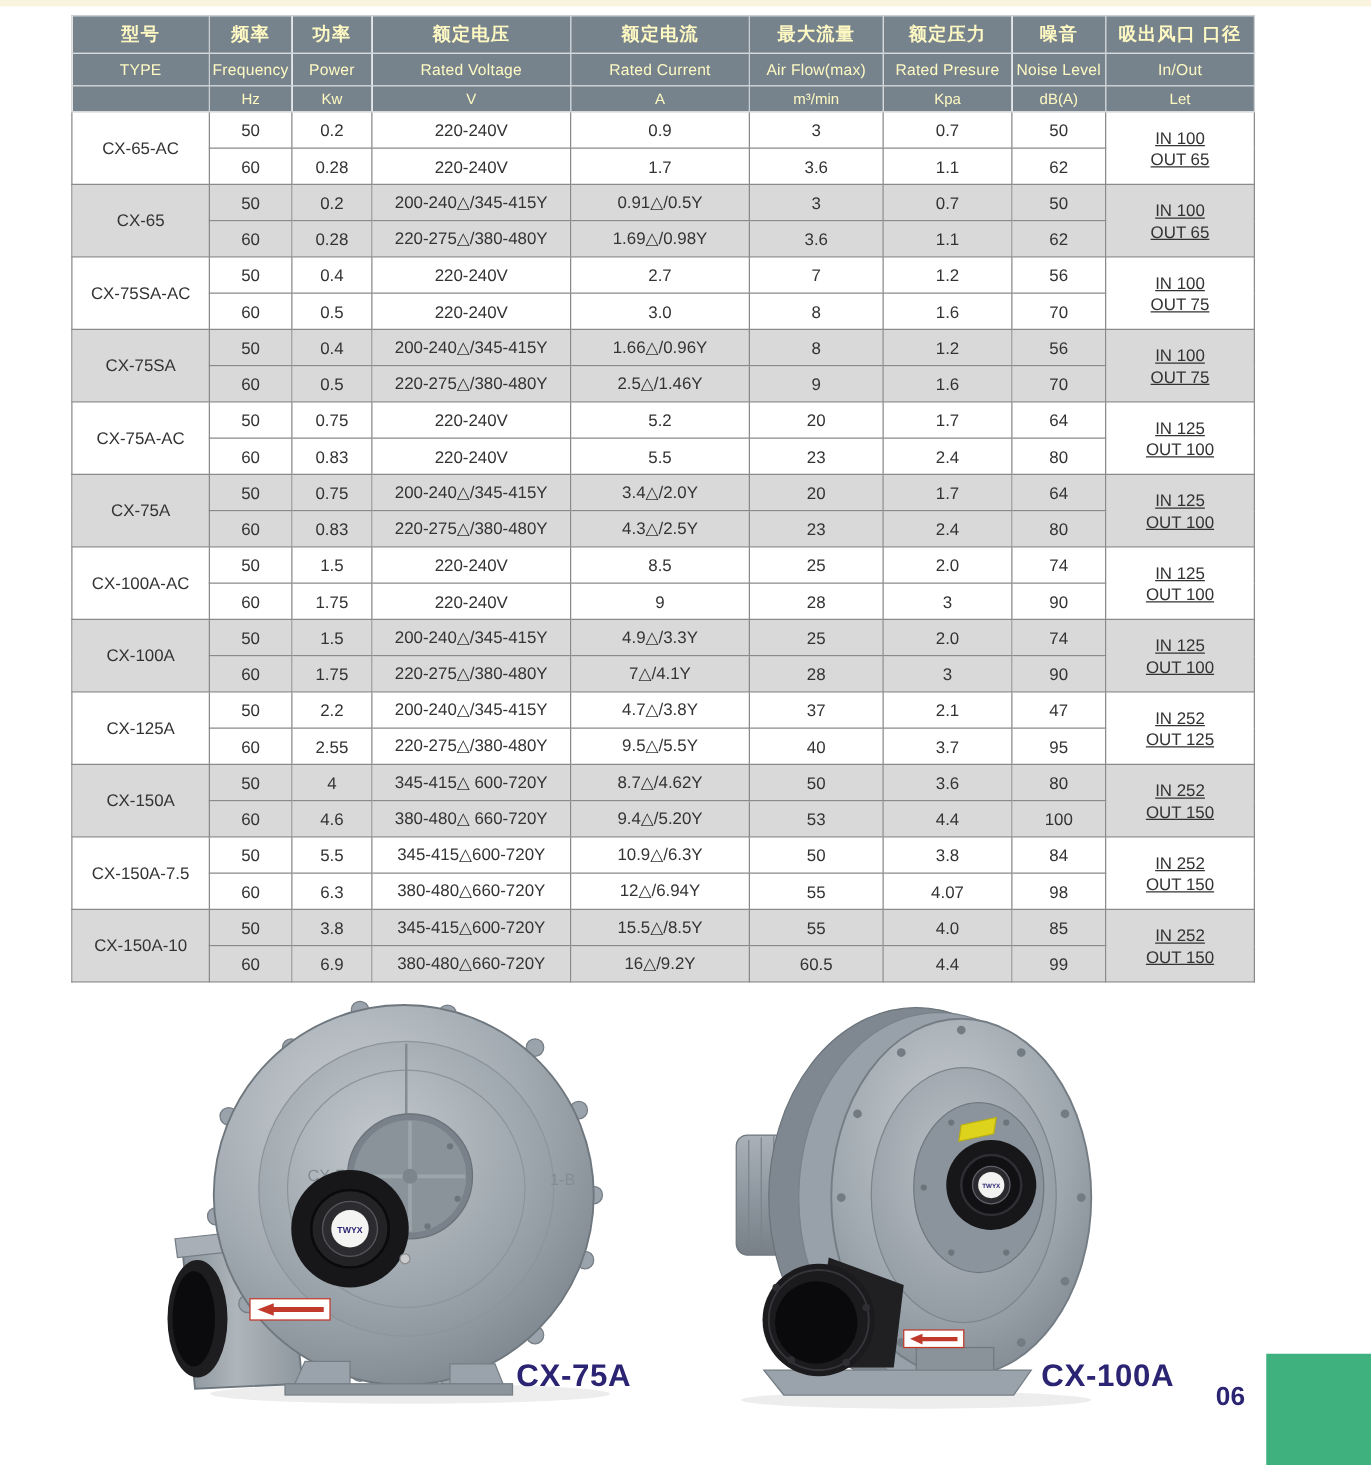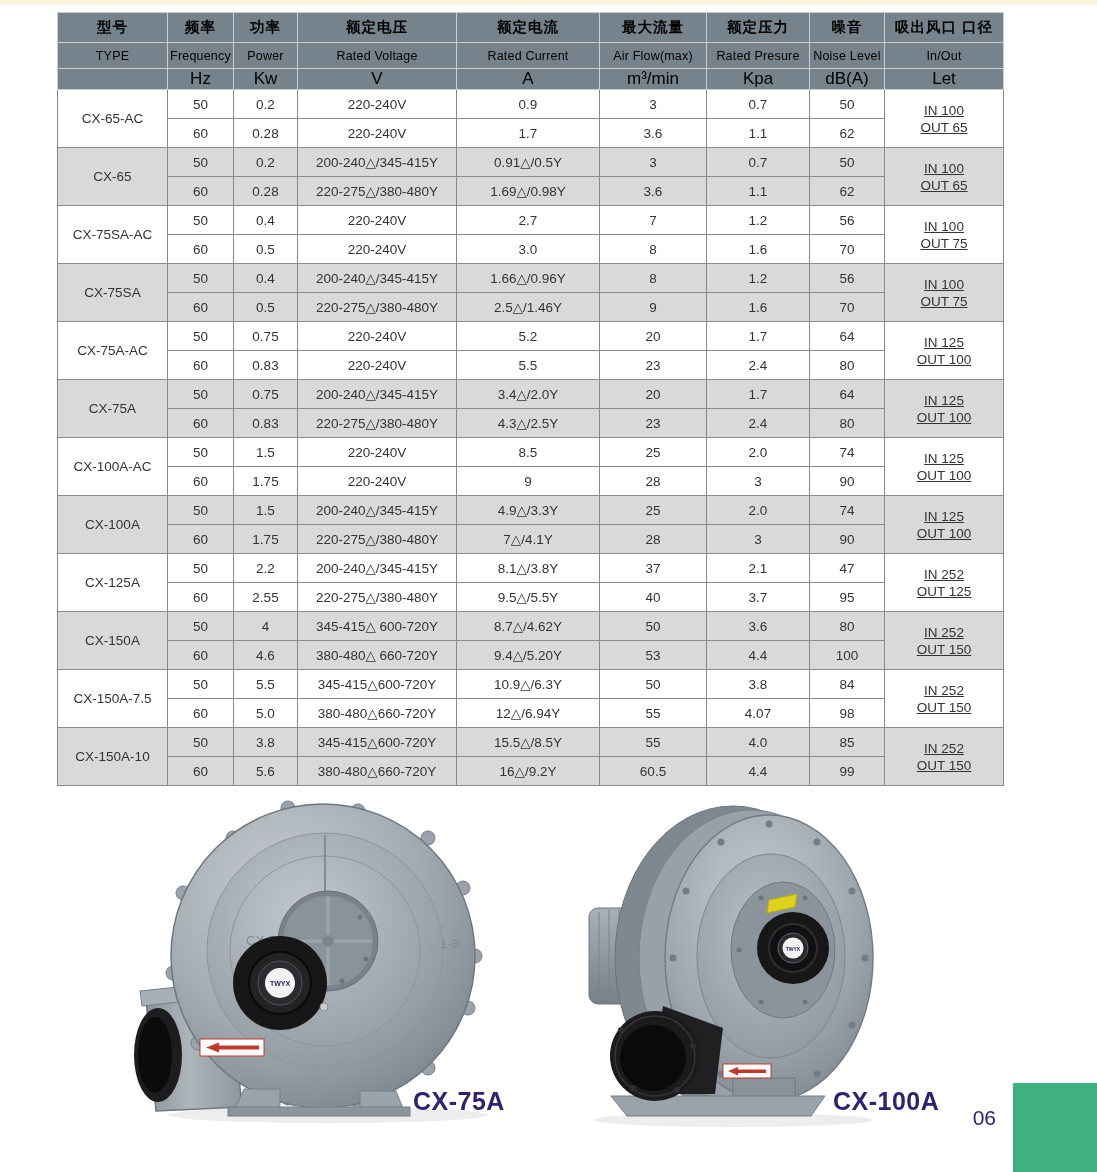--- a/index.html
+++ b/index.html
@@ -7,38 +7,38 @@
               font-family:"Liberation Sans","DejaVu Sans",sans-serif; }
   .page { position:relative; width:1097px; height:1172px; background:#fff; }
 
   .top-stripe { position:absolute; left:0; top:0; width:1097px; height:5px; background:var(--cream,#faf3de); }
 
   
   table.spec { position:absolute; left:57px; top:12px; width:946px;
                border-collapse:collapse; table-layout:fixed;
                border:1px solid #6f6f6f; }
   table.spec th, table.spec td { text-align:center; vertical-align:middle; overflow:hidden; }
-  thead th { background:var(--slate,#76838d); color:#000000; font-weight:400;
+  thead th { background:var(--slate,#76838d); color:#fef9c3; font-weight:400;
              border:1px solid #c9ced2; }
   tr.h-cn  th { height:30px; font-size:14.5px; font-weight:600; letter-spacing:1px; }
   tr.h-en  th { height:26px; font-size:12.5px; letter-spacing:.2px; }
-  tr.h-unit th { height:21px; font-size:17px;margin-top:27px; }
+  tr.h-unit th { height:21px; font-size:12px;margin-top:27px; }
   tbody td { background:#fff; color:#333; font-size:13.5px; height:29px;
              border:1px solid #8a8a8a; }
   tbody tr.shaded td { background:var(--row-gray,#d9d9d9); }
   td.model { font-size:13.5px; }
   td.inout { line-height:17px; font-size:13.5px;text-decoration:underline; }
 
   
   .product-label { position:absolute; color:var(--navy,#2b2472); font-weight:bold;
                    font-size:25px; letter-spacing:.5px; }
   #label-left  { left:413px; top:1087px; }
   #label-right { left:833px; top:1087px; }
   .page-number { position:absolute; left:948px; top:1106px; width:48px; text-align:right;
-                 color:var(--navy,#2b2472); font-weight:normal; font-size:21px; }
+                 color:var(--navy,#2b2472); font-weight:bold; font-size:21px; }
   .green-block { position:absolute; left:1013px; top:1083px; width:84px; height:89px;
                  background:var(--green,#3eb17e); }
   .blower-svg { position:absolute; }
   #blower-left  { left:128px; top:793px; }
   #blower-right { left:583px; top:790px; }
 </style>
 </head>
 <body>
 
 <div class="page">
@@ -274,21 +274,21 @@
           <td>7△/4.1Y</td>
           <td>28</td>
           <td>3</td>
           <td>90</td>
         </tr>
         <tr class="">
           <td class="model" rowspan="2">CX-125A</td>
           <td>50</td>
           <td>2.2</td>
           <td>200-240△/345-415Y</td>
-          <td>8.1△/3.8Y</td>
+          <td>4.7△/3.8Y</td>
           <td>37</td>
           <td>2.1</td>
           <td>47</td>
           <td class="inout" rowspan="2">
             <div>IN 252</div>
             <div>OUT 125</div>
           </td>
         </tr>
         <tr class="">
           <td>60</td>
@@ -331,21 +331,21 @@
           <td>50</td>
           <td>3.8</td>
           <td>84</td>
           <td class="inout" rowspan="2">
             <div>IN 252</div>
             <div>OUT 150</div>
           </td>
         </tr>
         <tr class="">
           <td>60</td>
-          <td>5.0</td>
+          <td>6.3</td>
           <td>380-480△660-720Y</td>
           <td>12△/6.94Y</td>
           <td>55</td>
           <td>4.07</td>
           <td>98</td>
         </tr>
         <tr class="shaded">
           <td class="model" rowspan="2">CX-150A-10</td>
           <td>50</td>
           <td>3.8</td>
@@ -354,21 +354,21 @@
           <td>55</td>
           <td>4.0</td>
           <td>85</td>
           <td class="inout" rowspan="2">
             <div>IN 252</div>
             <div>OUT 150</div>
           </td>
         </tr>
         <tr class="shaded">
           <td>60</td>
-          <td>5.6</td>
+          <td>6.9</td>
           <td>380-480△660-720Y</td>
           <td>16△/9.2Y</td>
           <td>60.5</td>
           <td>4.4</td>
           <td>99</td>
         </tr>
       </tbody>
   </table>
 
   <svg id="blower-left" class="blower-svg" width="395" height="335" viewBox="0 0 395 335">

